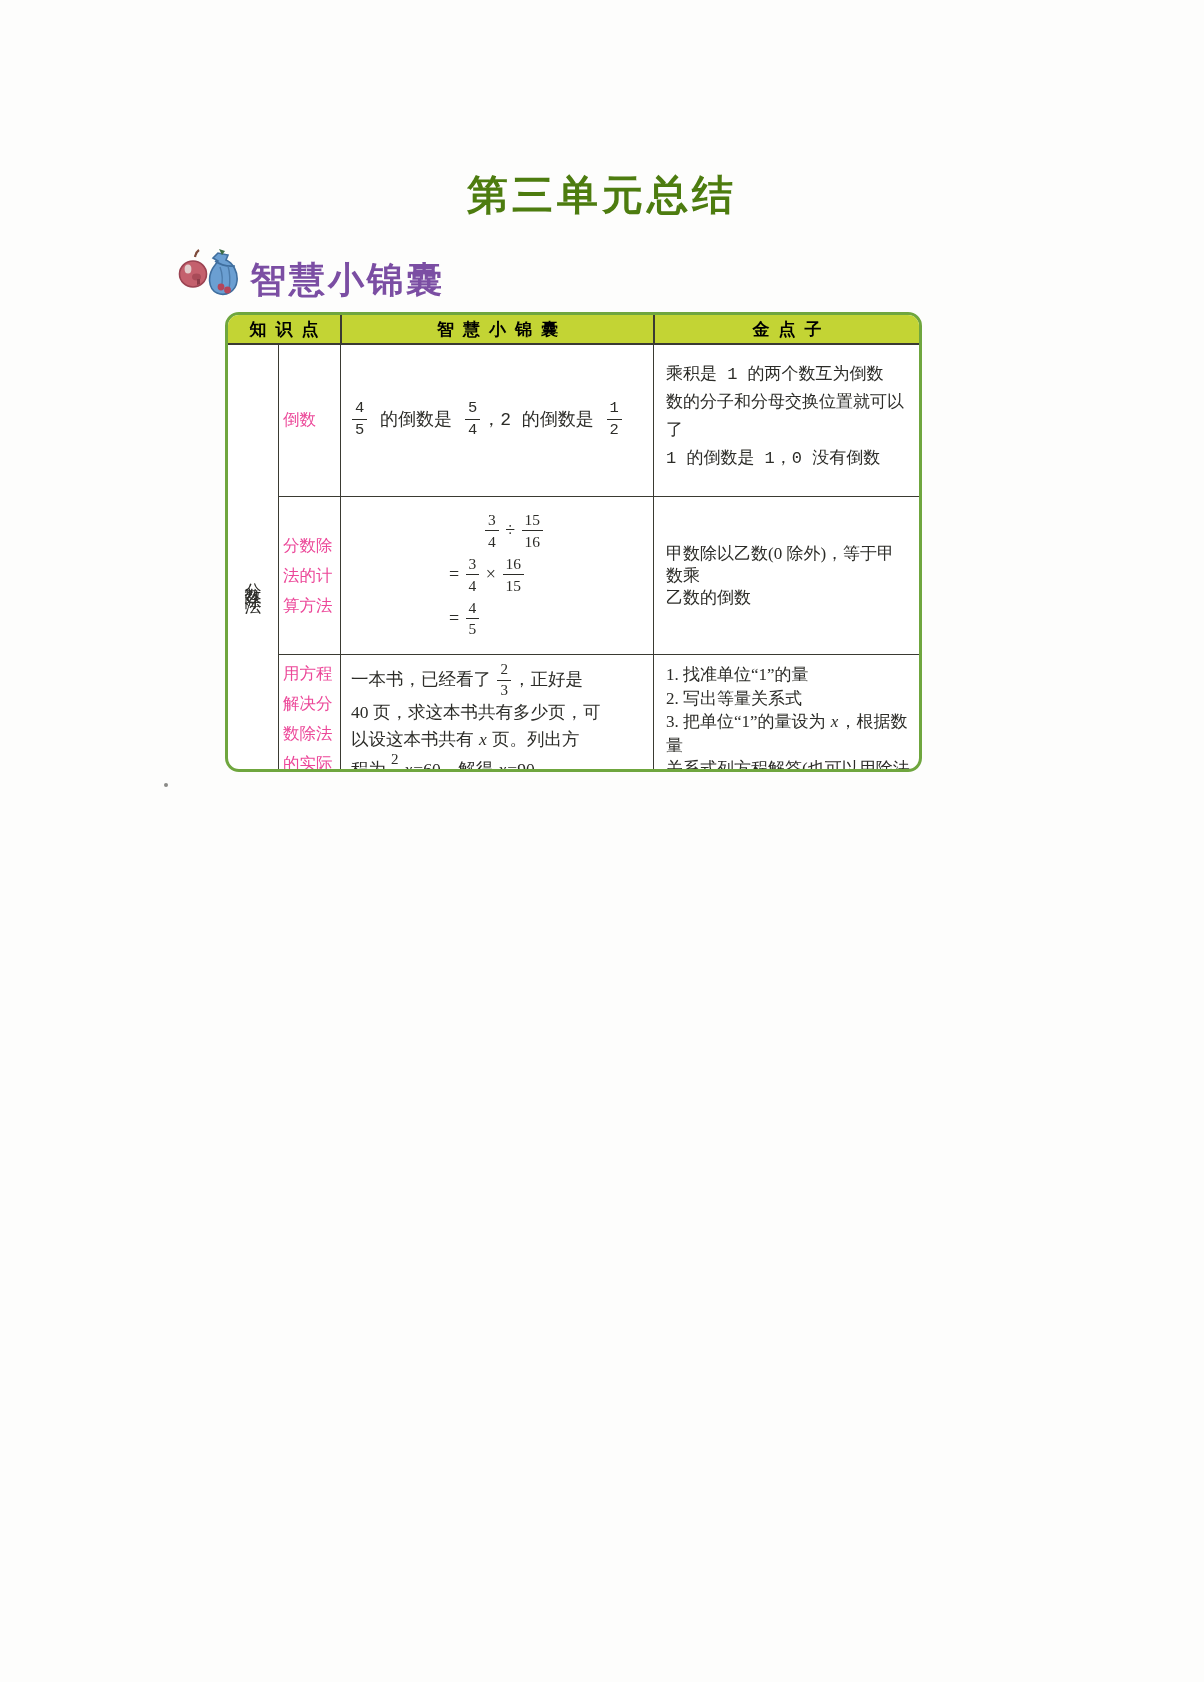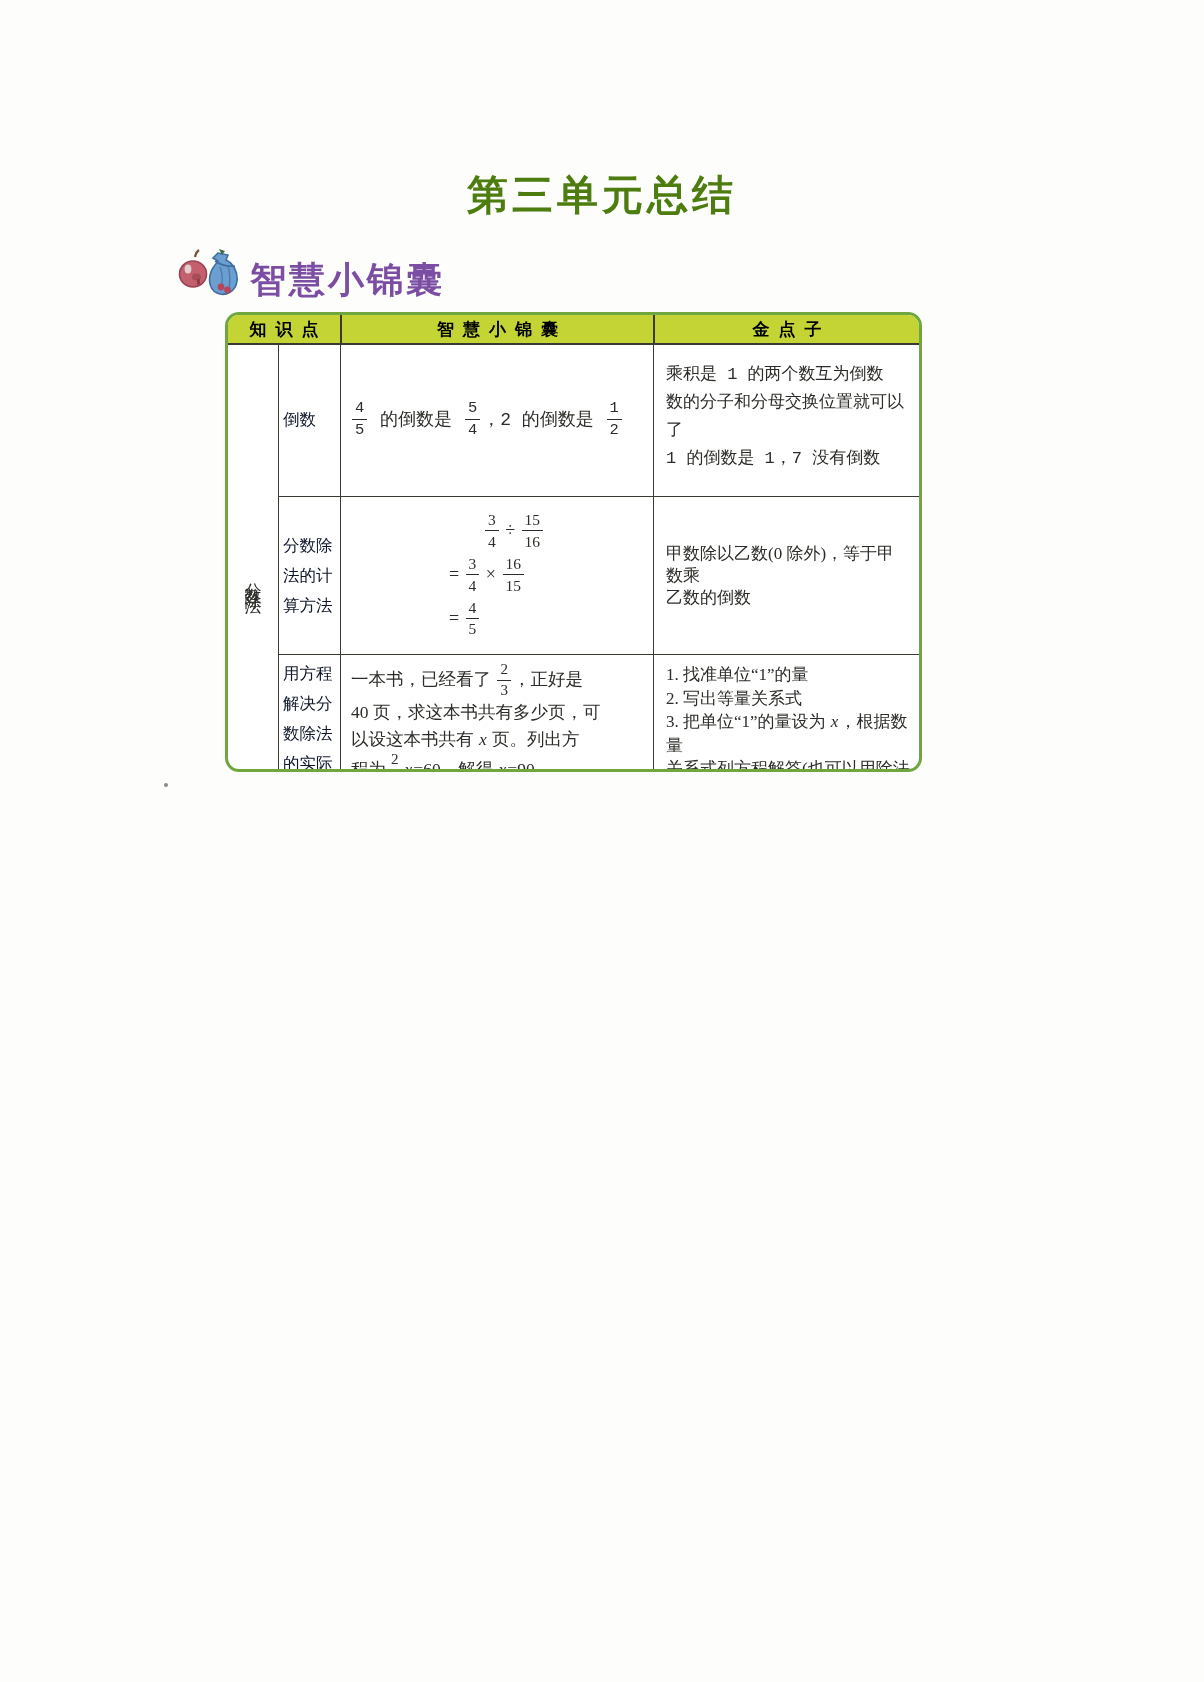--- a/index.html
+++ b/index.html
@@ -88,21 +88,21 @@
     color: #2c2c28;
   }
   .topic-cell {
     border-left: 1.8px solid var(--grid-line, #3a3a32);
     grid-column: 2;
     display: flex; align-items: center;
     padding: 4px 4px;
     font-size: 16.5px;
     line-height: 30px;
     word-break: break-all;
-    color: #0f172a;
+    color: #ec4899;
   }
   .example-cell {
     border-left: 1.8px solid var(--grid-line, #3a3a32);
     grid-column: 3;
     font-size: 17.5px;
   }
   .tips-cell {
     border-left: 1.8px solid var(--grid-line, #3a3a32);
     grid-column: 4;
     font-size: 17px;
@@ -196,21 +196,21 @@
               <span class="fden">4</span>
             </span>，2 的倒数是 <span class="frac">
               <span class="fnum">1</span>
               <span class="fden">2</span>
             </span></div>
         </div>
     </div>
     <div class="cell tips-cell r1">
         <div class="tline">乘积是 1 的两个数互为倒数</div>
         <div class="tline">数的分子和分母交换位置就可以了</div>
-        <div class="tline">1 的倒数是 1，7 没有倒数</div>
+        <div class="tline">1 的倒数是 1，0 没有倒数</div>
       </div>
 
     <div class="cell topic-cell r2">分数除法的计算方法</div>
     <div class="cell example-cell r2">
       <div class="lines">
           <div class="tline"><span class="frac">
               <span class="fnum">3</span>
               <span class="fden">4</span>
             </span> ÷ <span class="frac">
               <span class="fnum">15</span>

